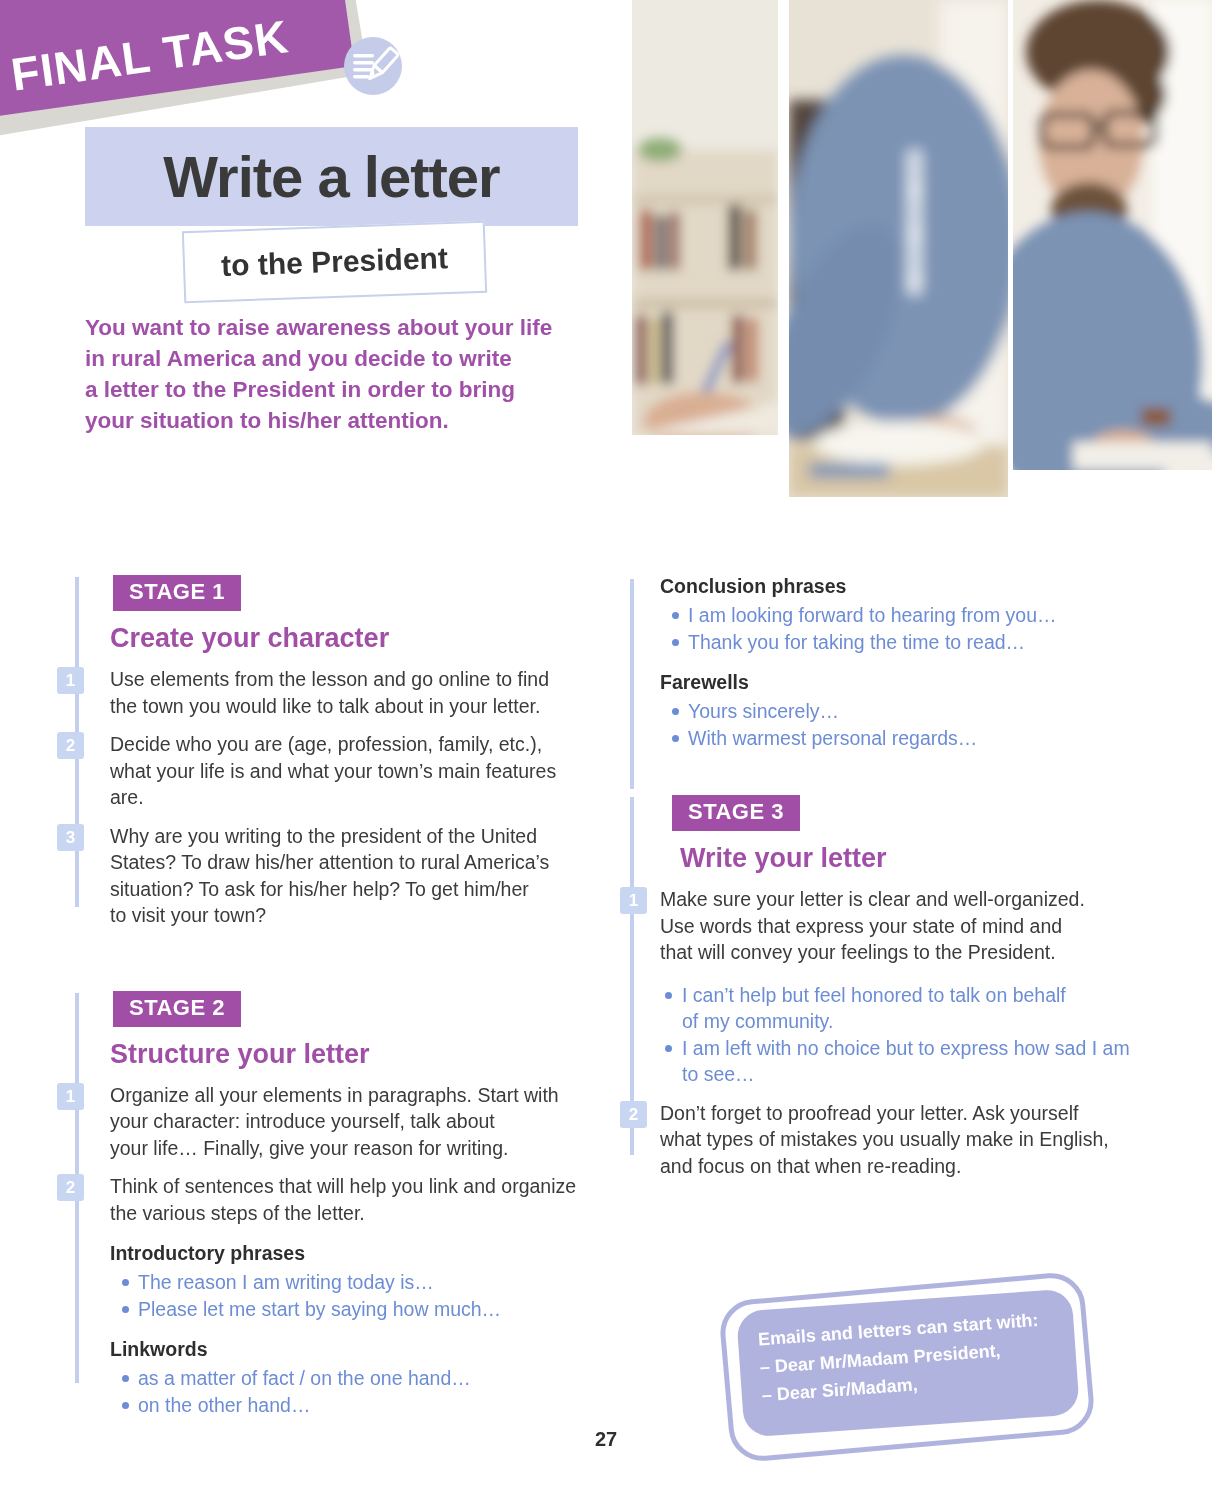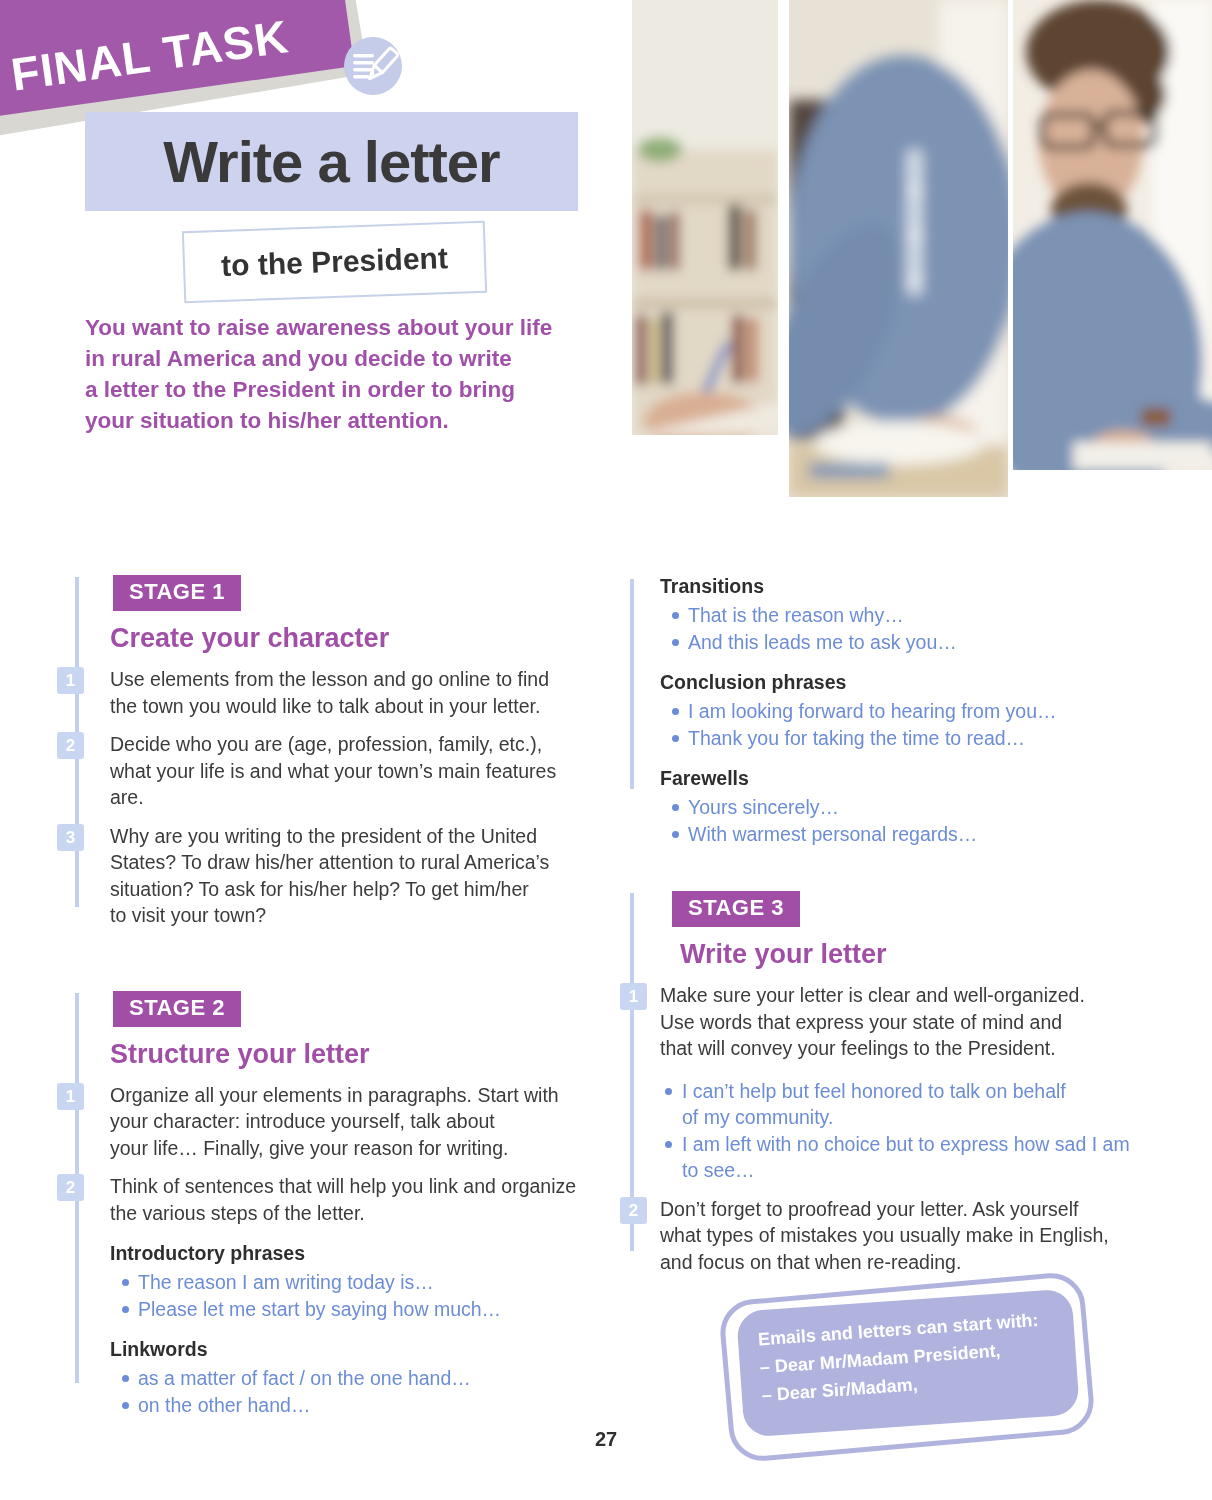--- a/index.html
+++ b/index.html
@@ -10,21 +10,21 @@
   .banner-shadow{position:absolute;left:-70px;top:-95px;width:424px;height:205px;
         background:#d8d7d2;transform:rotate(-9.5deg);}
   .banner{position:absolute;left:-60px;top:-110px;width:402px;height:205px;
         background:#a259a9;transform:rotate(-8deg);
         display:flex;align-items:flex-end;justify-content:center;}
   .banner .banner-text{font-size:46px;font-weight:800;color:#fff;letter-spacing:1px;
         padding-bottom:12px;white-space:nowrap;}
   .task-icon{position:absolute;left:344px;top:37px;width:58px;height:58px;}
   .task-icon svg{display:block;width:100%;height:100%;}
 
-  .title-box{position:absolute;left:85px;top:112px;width:493px;height:99px;background:#cdd3ee;
+  .title-box{position:absolute;left:85px;top:127px;width:493px;height:99px;background:#cdd3ee;
         display:flex;align-items:center;justify-content:center;}
   .title-box h1{margin:0;font-size:58px;font-weight:800;color:#3a3a3a;letter-spacing:-1px;}
   .subtitle-box{position:absolute;left:183px;top:226px;width:299px;height:68px;background:#fff;
         border:2px solid #c7d1e9;transform:rotate(-2deg);
         display:flex;align-items:center;justify-content:center;z-index:2;}
   .subtitle-box h2{margin:0;font-size:30px;font-weight:700;color:#333;}
   .intro{position:absolute;left:85px;top:312px;width:510px;margin:0;
         font-size:22.5px;line-height:31px;font-weight:700;color:#a050a8;white-space:pre-line;}
 
   
@@ -254,27 +254,20 @@
           <li class="ex-item">on the other hand…</li>
         </ul>
       </div>
     </div>
   </div>
 
   <div class="col-right">
 
     <div class="section s-rgroups">
       <div class="pgroup">
-        <p class="plabel">Transitions</p>
-        <ul class="ex-list">
-          <li class="ex-item">That is the reason why…</li>
-          <li class="ex-item">And this leads me to ask you…</li>
-        </ul>
-      </div>
-      <div class="pgroup">
         <p class="plabel">Conclusion phrases</p>
         <ul class="ex-list">
           <li class="ex-item">I am looking forward to hearing from you…</li>
           <li class="ex-item">Thank you for taking the time to read…</li>
         </ul>
       </div>
       <div class="pgroup">
         <p class="plabel">Farewells</p>
         <ul class="ex-list">
           <li class="ex-item">Yours sincerely…</li>

